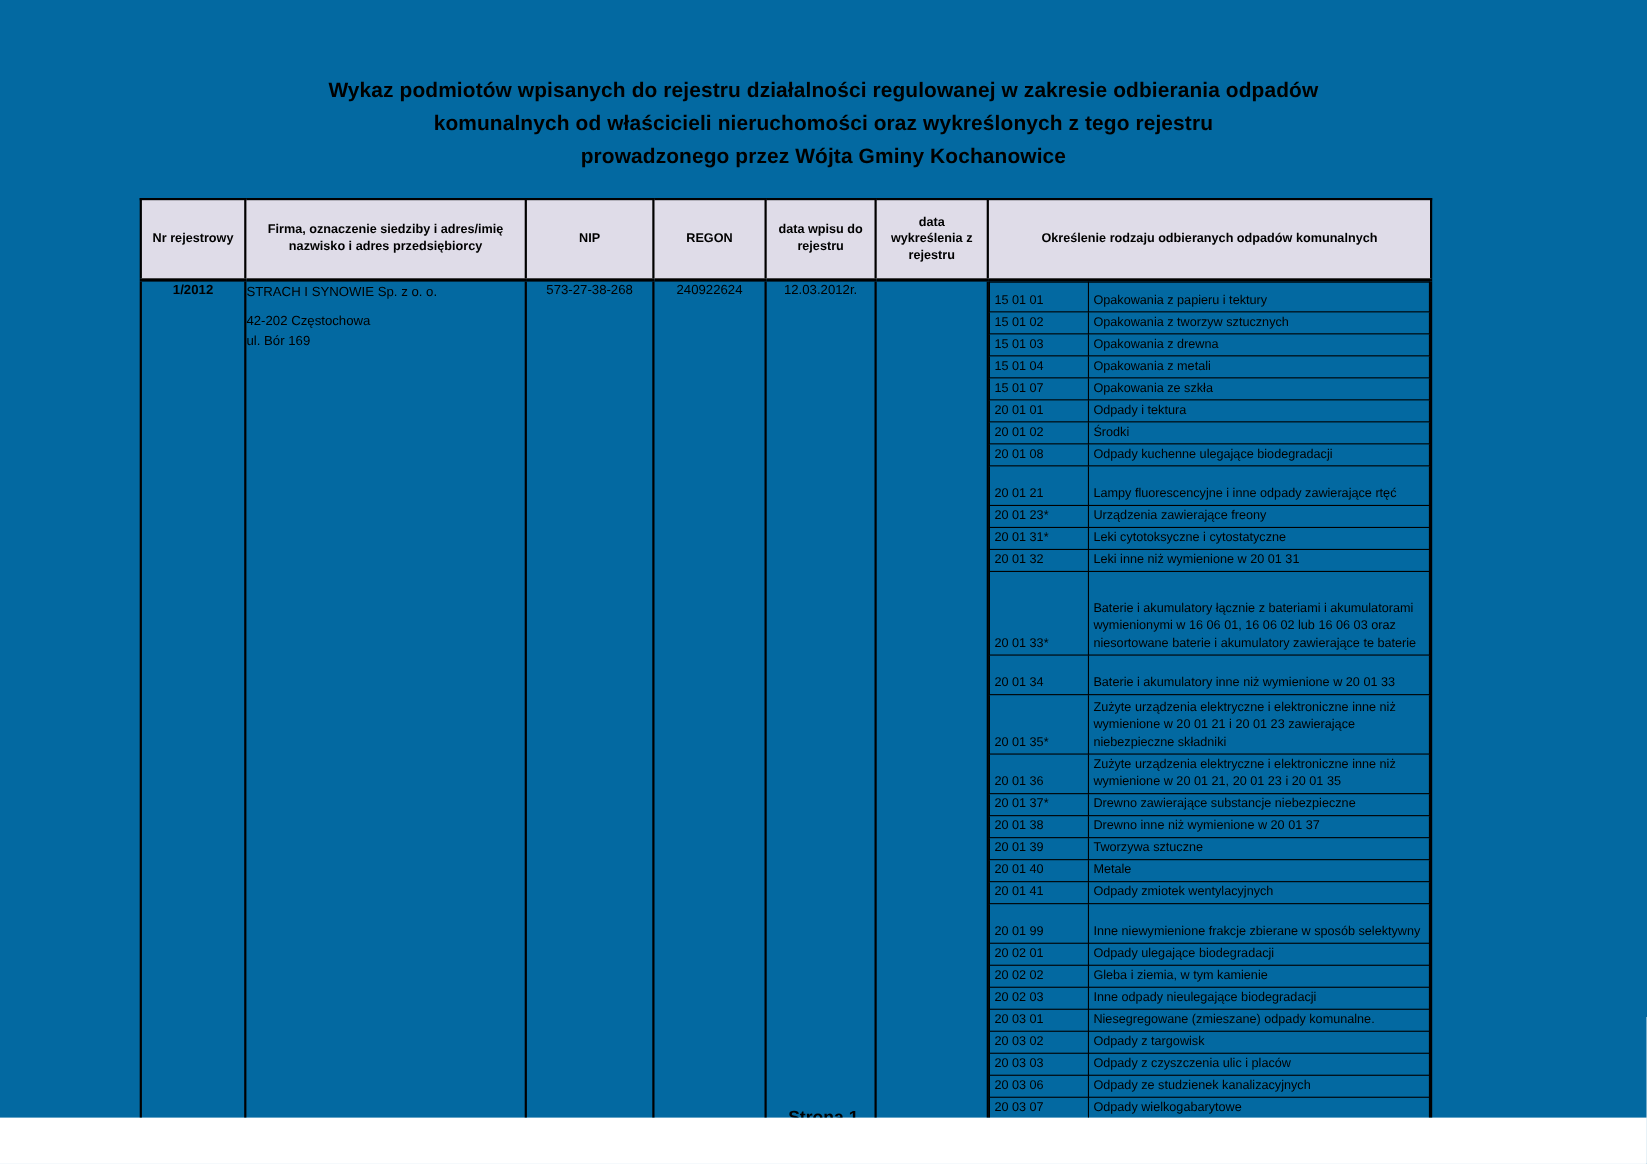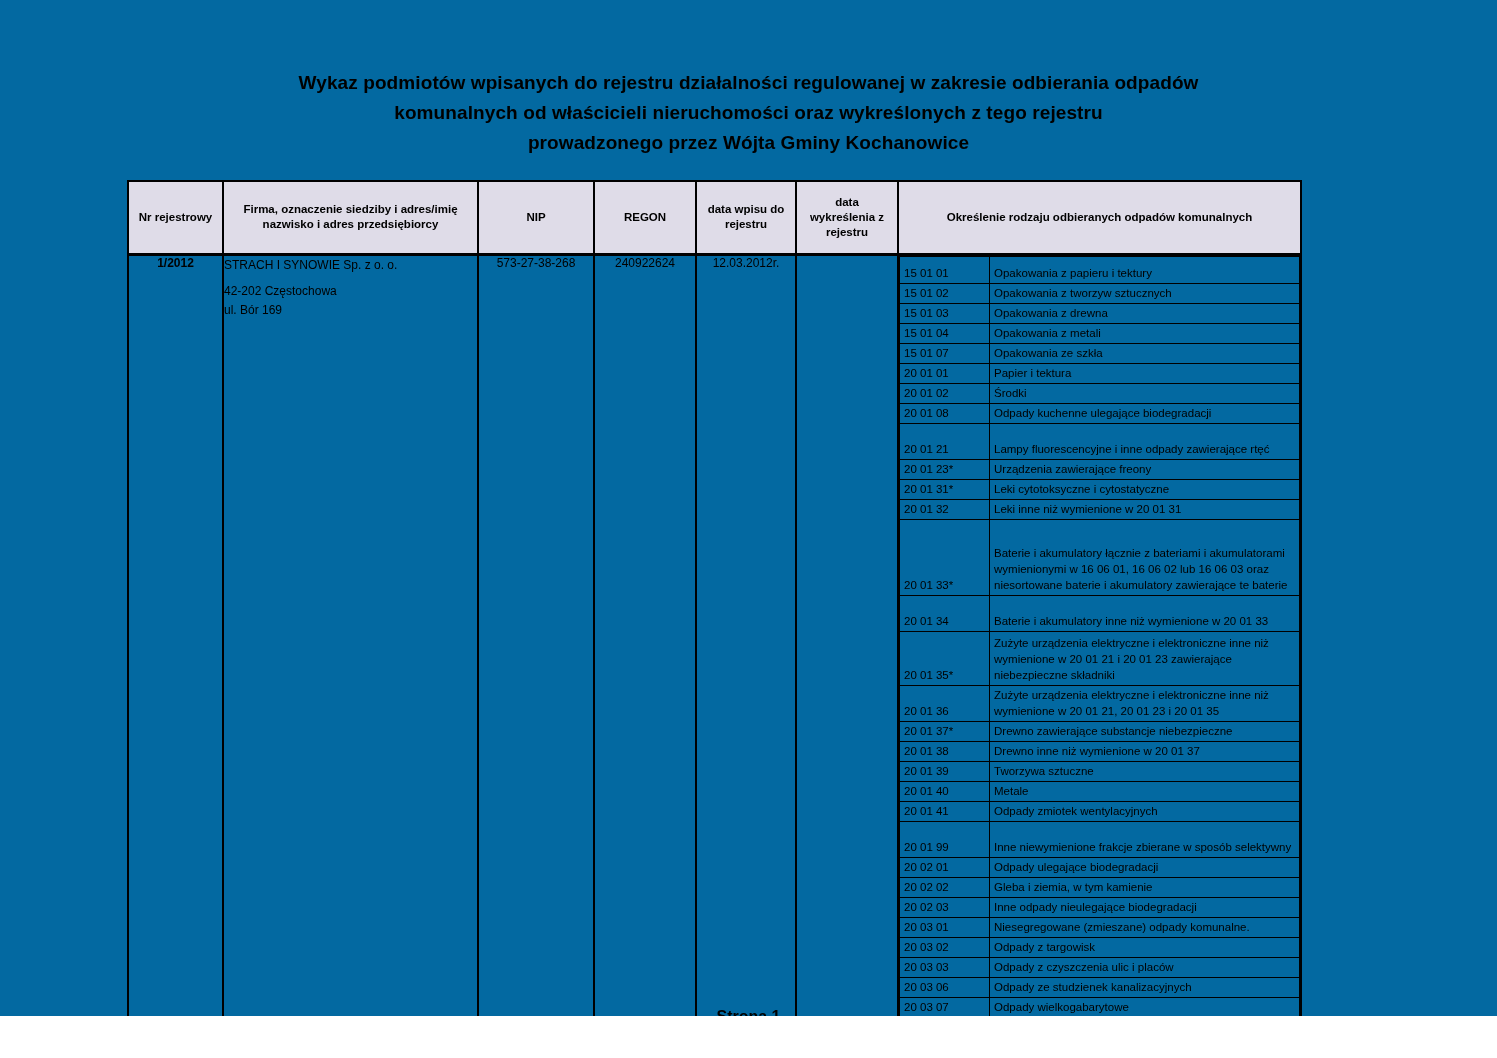--- a/index.html
+++ b/index.html
@@ -149,21 +149,21 @@
                 <tr style="height: 18px;">
                   <td class="code">15 01 04</td>
                   <td class="desc">Opakowania z metali</td>
                 </tr>
                 <tr style="height: 18px;">
                   <td class="code">15 01 07</td>
                   <td class="desc">Opakowania ze szkła</td>
                 </tr>
                 <tr style="height: 18px;">
                   <td class="code">20 01 01</td>
-                  <td class="desc">Papier i tektura</td>
+                  <td class="desc">Odpady i tektura</td>
                 </tr>
                 <tr style="height: 18px; padding-left: 48px;">
                   <td class="code">20 01 02</td>
                   <td class="desc">Środki</td>
                 </tr>
                 <tr style="height: 18px;">
                   <td class="code">20 01 08</td>
                   <td class="desc">Odpady kuchenne ulegające biodegradacji</td>
                 </tr>
                 <tr style="height: 36px;">

